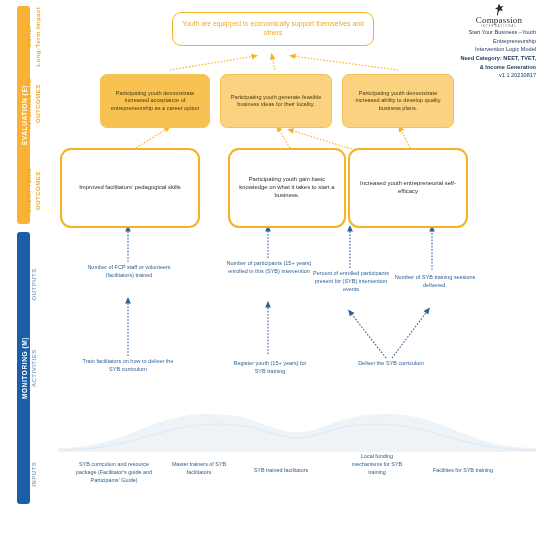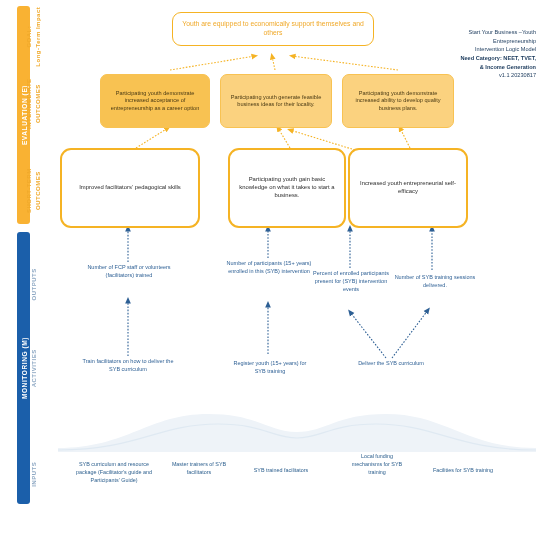--- a/index.html
+++ b/index.html
@@ -98,20 +98,28 @@
       <path d="M386,358 L350,312" marker-end="url(#ar-bl)"></path>
       <path d="M392,358 L428,310" marker-end="url(#ar-bl)"></path>
     </g>
   </svg>
 
   <svg class="cloud" viewBox="0 0 478 54">
     <path d="M0,50 C70,50 90,16 150,16 C200,16 210,34 239,34 C268,34 278,16 328,16 C388,16 408,50 478,50 L478,54 L0,54 Z" fill="#eef3f8"></path>
     <path d="M0,52 C80,52 100,26 160,26 C205,26 215,40 239,40 C263,40 273,26 318,26 C378,26 398,52 478,52" fill="none" stroke="#dfe9f2" stroke-width="1.2"></path>
   </svg>
 
+  <div style="position:absolute;left:462px;top:3px;width:74px;text-align:center;">
+    <svg width="18" height="13" viewBox="0 0 18 13" style="display:block;margin:0 auto;">
+      <path d="M9,0.6 L10.4,3.4 L13.5,3 L11.4,5.3 L13,8 L10,7.2 L8.2,9.4 L7.8,6.4 L5,5.6 L7.7,4.2 Z" fill="#2b2b2b"></path>
+      <path d="M8.4,6.2 L7.4,12.4" stroke="#2b2b2b" stroke-width="1" fill="none"></path>
+    </svg>
+    <div style="font-family:'Liberation Serif',serif;font-size:9px;color:#2b2b2b;letter-spacing:.2px;margin-top:-1px;">Compassion</div>
+    <div style="font-size:2.6px;color:#6a6a6a;letter-spacing:1.2px;">INTERNATIONAL</div>
+  </div>
 
   <div style="position:absolute;left:406px;top:28px;width:130px;text-align:right;color:#1b3a5c;font-size:5.6px;line-height:1.55;">
     <div>Start Your Business –Youth</div>
     <div>Entrepreneurship</div>
     <div>Intervention Logic Model</div>
     <div style="font-weight:bold;">Need Category: NEET, TVET,</div>
     <div style="font-weight:bold;">&amp; Income Generation</div>
     <div>v1.1 20230817</div>
   </div>
 

